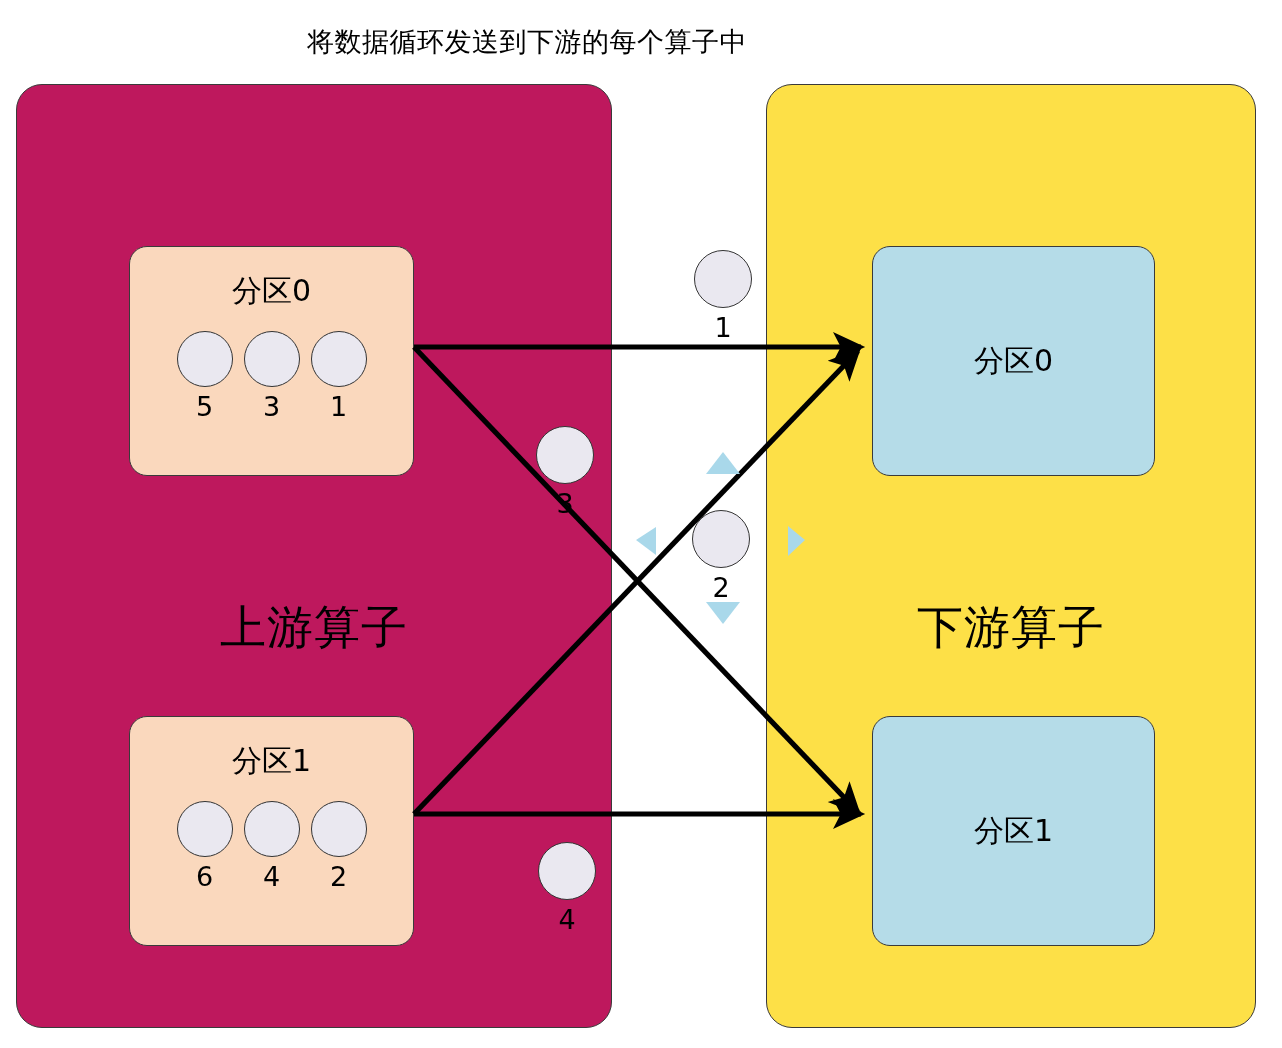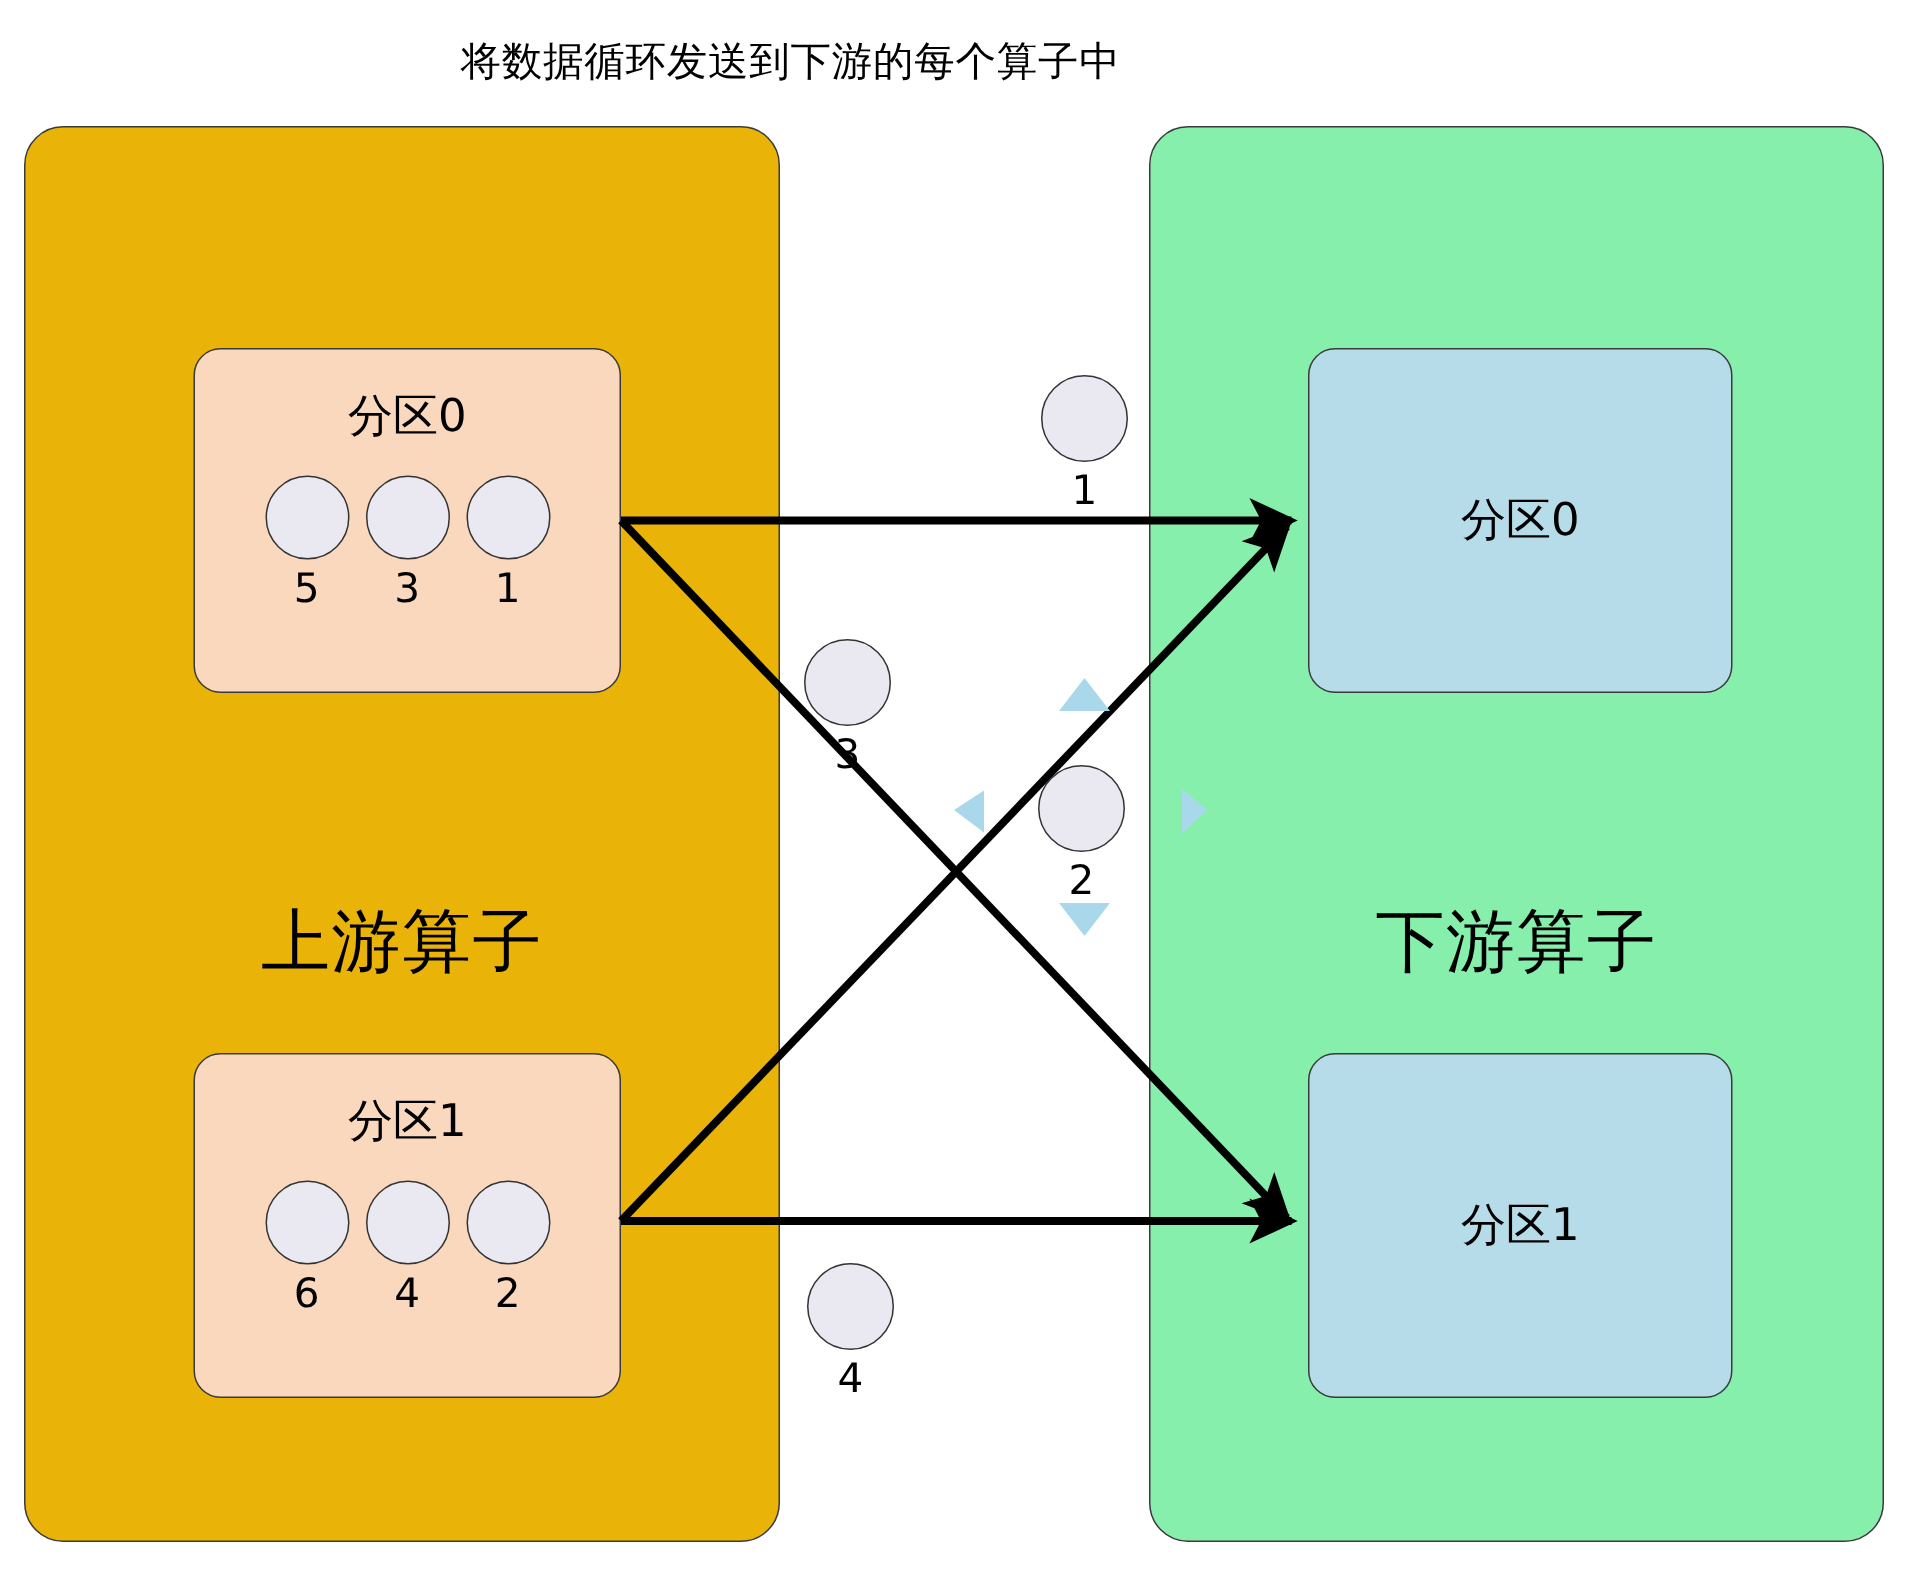--- a/index.html
+++ b/index.html
@@ -30,47 +30,48 @@
   }
   .op-container {
     position: absolute;
     border-radius: 26px;
     border: 1.6px solid #3a3a3a;
     box-sizing: border-box;
   }
   #upstream-container {
     left: 16px;
     top: 84px;
-    width: 504px;
+    width: 596px;
     height: 944px;
-    background: #eab308;
+    background: #be185d;
   }
   #downstream-container {
     left: 766px;
     top: 84px;
     width: 490px;
     height: 944px;
-    background: #86efac;
+    background: #fde047;
   }
   .op-label {
     position: absolute;
     width: 100%;
     text-align: center;
     font-size: 46px;
     color: #000000;
     letter-spacing: 1px;
   }
   #upstream-label { top: 512px; }
   #downstream-label { top: 512px; }
 
   .partition-box {
     position: absolute;
     border-radius: 18px;
     border: 1.6px solid #3a3a3a;
     box-sizing: border-box;
+    margin-top: 14px;
   }
   .partition-box.up {
     background: #fad8bd;
     left: 129px;
     width: 285px;
     height: 230px;
   }
   #up-partition-0 { top: 232px; }
   #up-partition-1 { top: 702px; }
 

